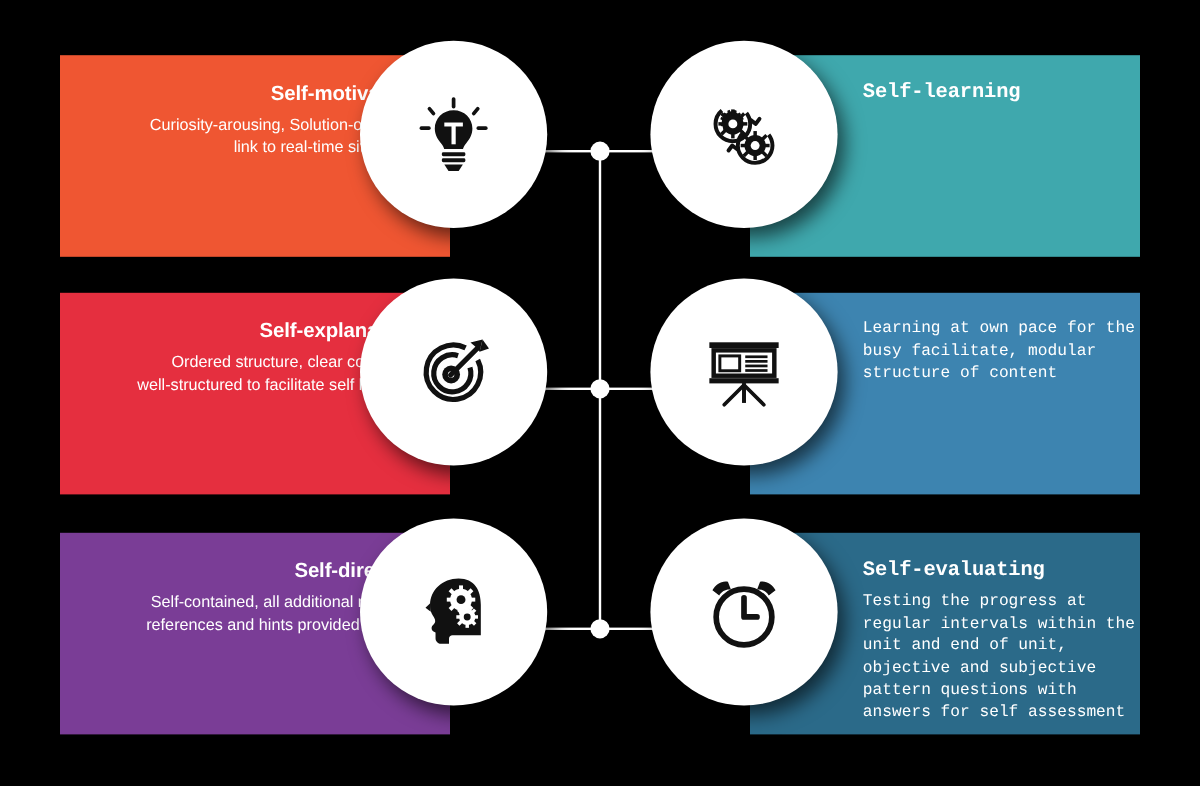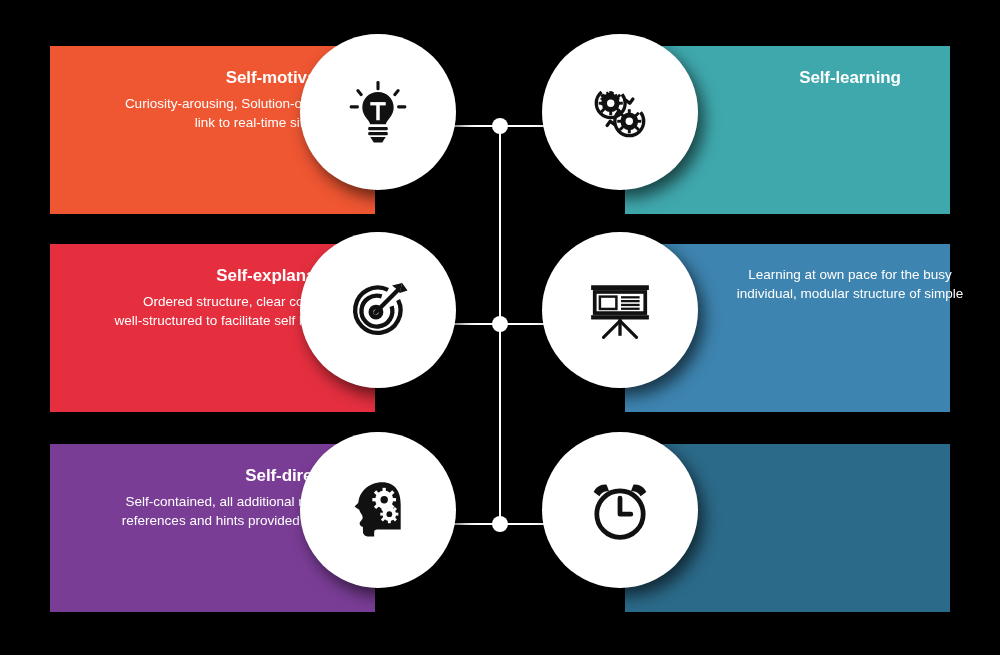--- a/index.html
+++ b/index.html
@@ -94,23 +94,24 @@
     position: absolute;
     top: 22px;
     color: #ffffff;
   }
   .panel-left .panel-text {
     right: 28px;
     width: 235px;
     text-align: right;
   }
   .panel-right .panel-text {
-    left: 105px;
+    left: 94px;
     width: 240px;
-    text-align: center;
+    text-align: left;
+    font-family: Liberation Mono, monospace;
   }
 
   .panel-title {
     font-size: 17px;
     font-weight: bold;
     line-height: 20px;
     margin: 0 0 7px 0;
     letter-spacing: -0.1px;
   }
   .panel-desc {
@@ -277,21 +278,21 @@
           <rect x="30.4" y="41" width="3.2" height="16" fill="#111111"></rect>
           <path d="M32 42.5L16 58.5" stroke="#111111" stroke-width="3" stroke-linecap="round"></path>
           <path d="M32 42.5L48 58.5" stroke="#111111" stroke-width="3" stroke-linecap="round"></path>
         </svg>
       </span>
     </div>
 
     <div class="panel panel-right">
       <div class="panel-bg" style="background: rgb(61, 132, 176);"></div>
       <div class="panel-text">
-        <p class="panel-desc">Learning at own pace for the busy individual, modular structure of simple</p>
+        <p class="panel-desc">Learning at own pace for the busy facilitate, modular structure of content</p>
       </div>
     </div>
   </div>
 
   <div class="row r3">
 
     <div class="panel panel-left">
       <div class="panel-bg" style="background: rgb(122, 61, 150);"></div>
       <div class="panel-text">
         <p class="panel-title">Self-directed</p>
@@ -339,17 +340,19 @@
           <path d="M57.5 14.5C55 9.5 50 6.5 45 7.5l-2.5 6.5c4 -.6 7.5 1.3 9.5 4.6z" fill="#111111"></path>
           <circle cx="32" cy="36" r="22.5" fill="none" stroke="#111111" stroke-width="4.6"></circle>
           <path d="M32 20.5V36h10.5" fill="none" stroke="#111111" stroke-width="4.6" stroke-linecap="round" stroke-linejoin="round"></path>
         </svg>
       </span>
     </div>
 
     <div class="panel panel-right">
       <div class="panel-bg" style="background: rgb(43, 106, 137);"></div>
       <div class="panel-text">
+        <p class="panel-title">Self-evaluating</p>
+        <p class="panel-desc">Testing the progress at regular intervals within the unit and end of unit, objective and subjective pattern questions with answers for self assessment</p>
       </div>
     </div>
   </div>
 
 </div>
 
 </body></html>

